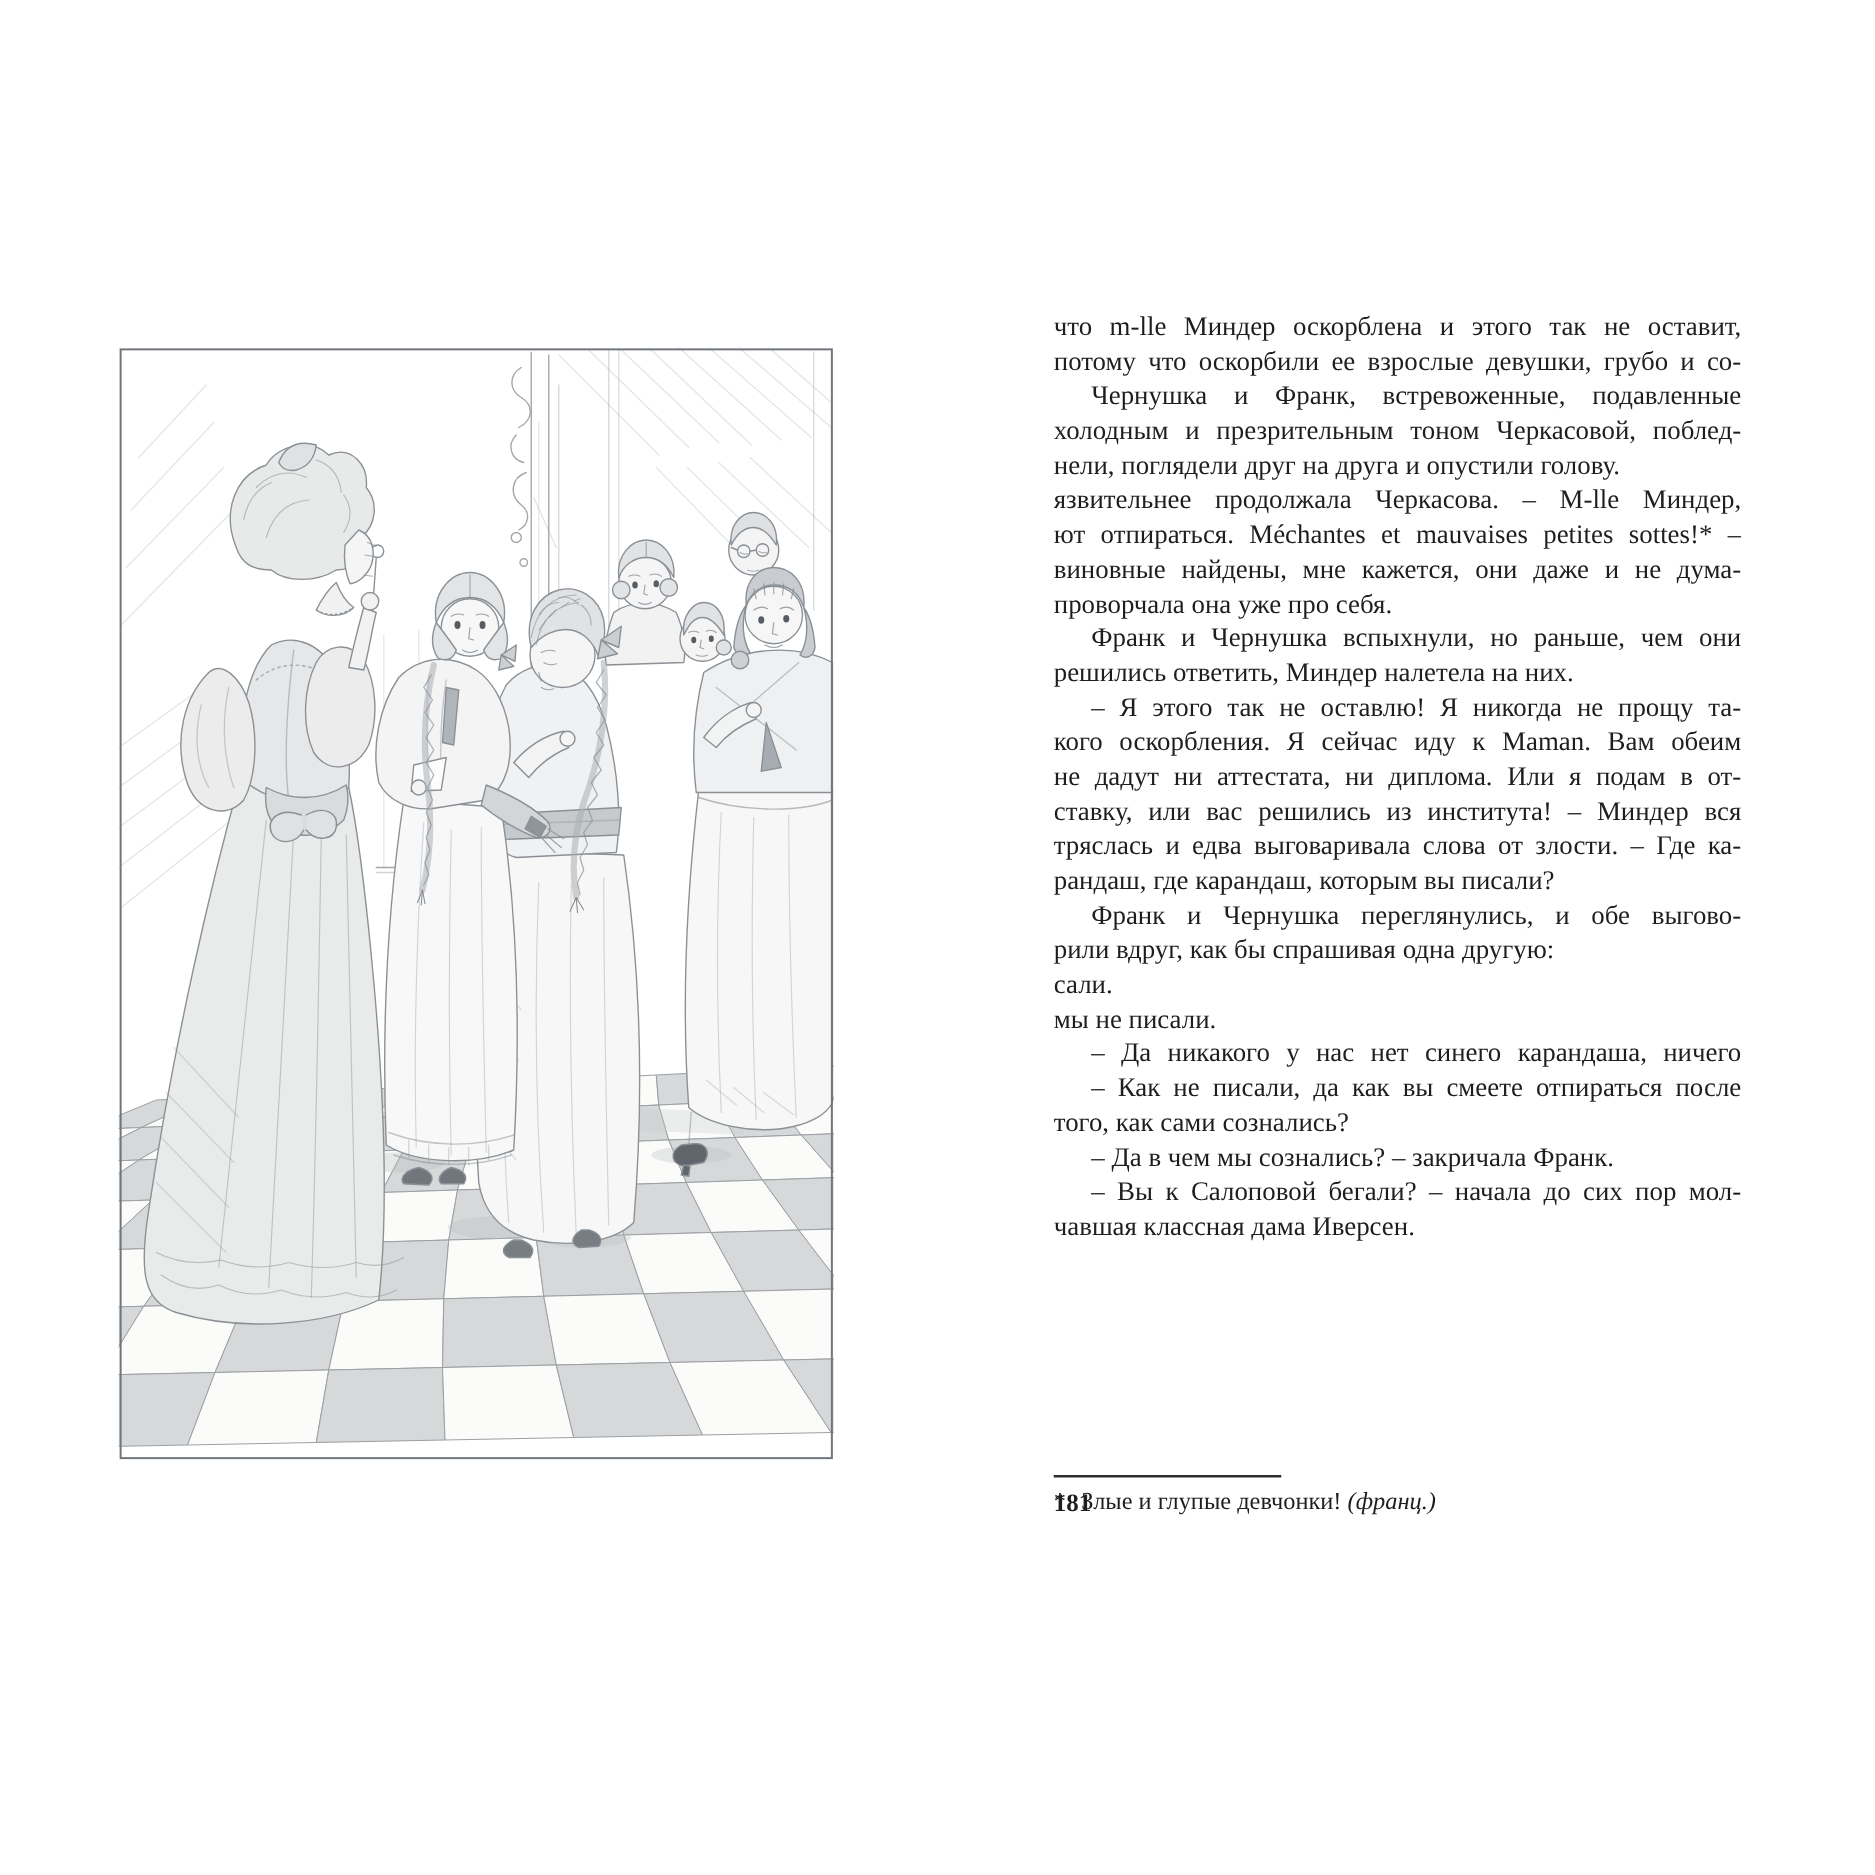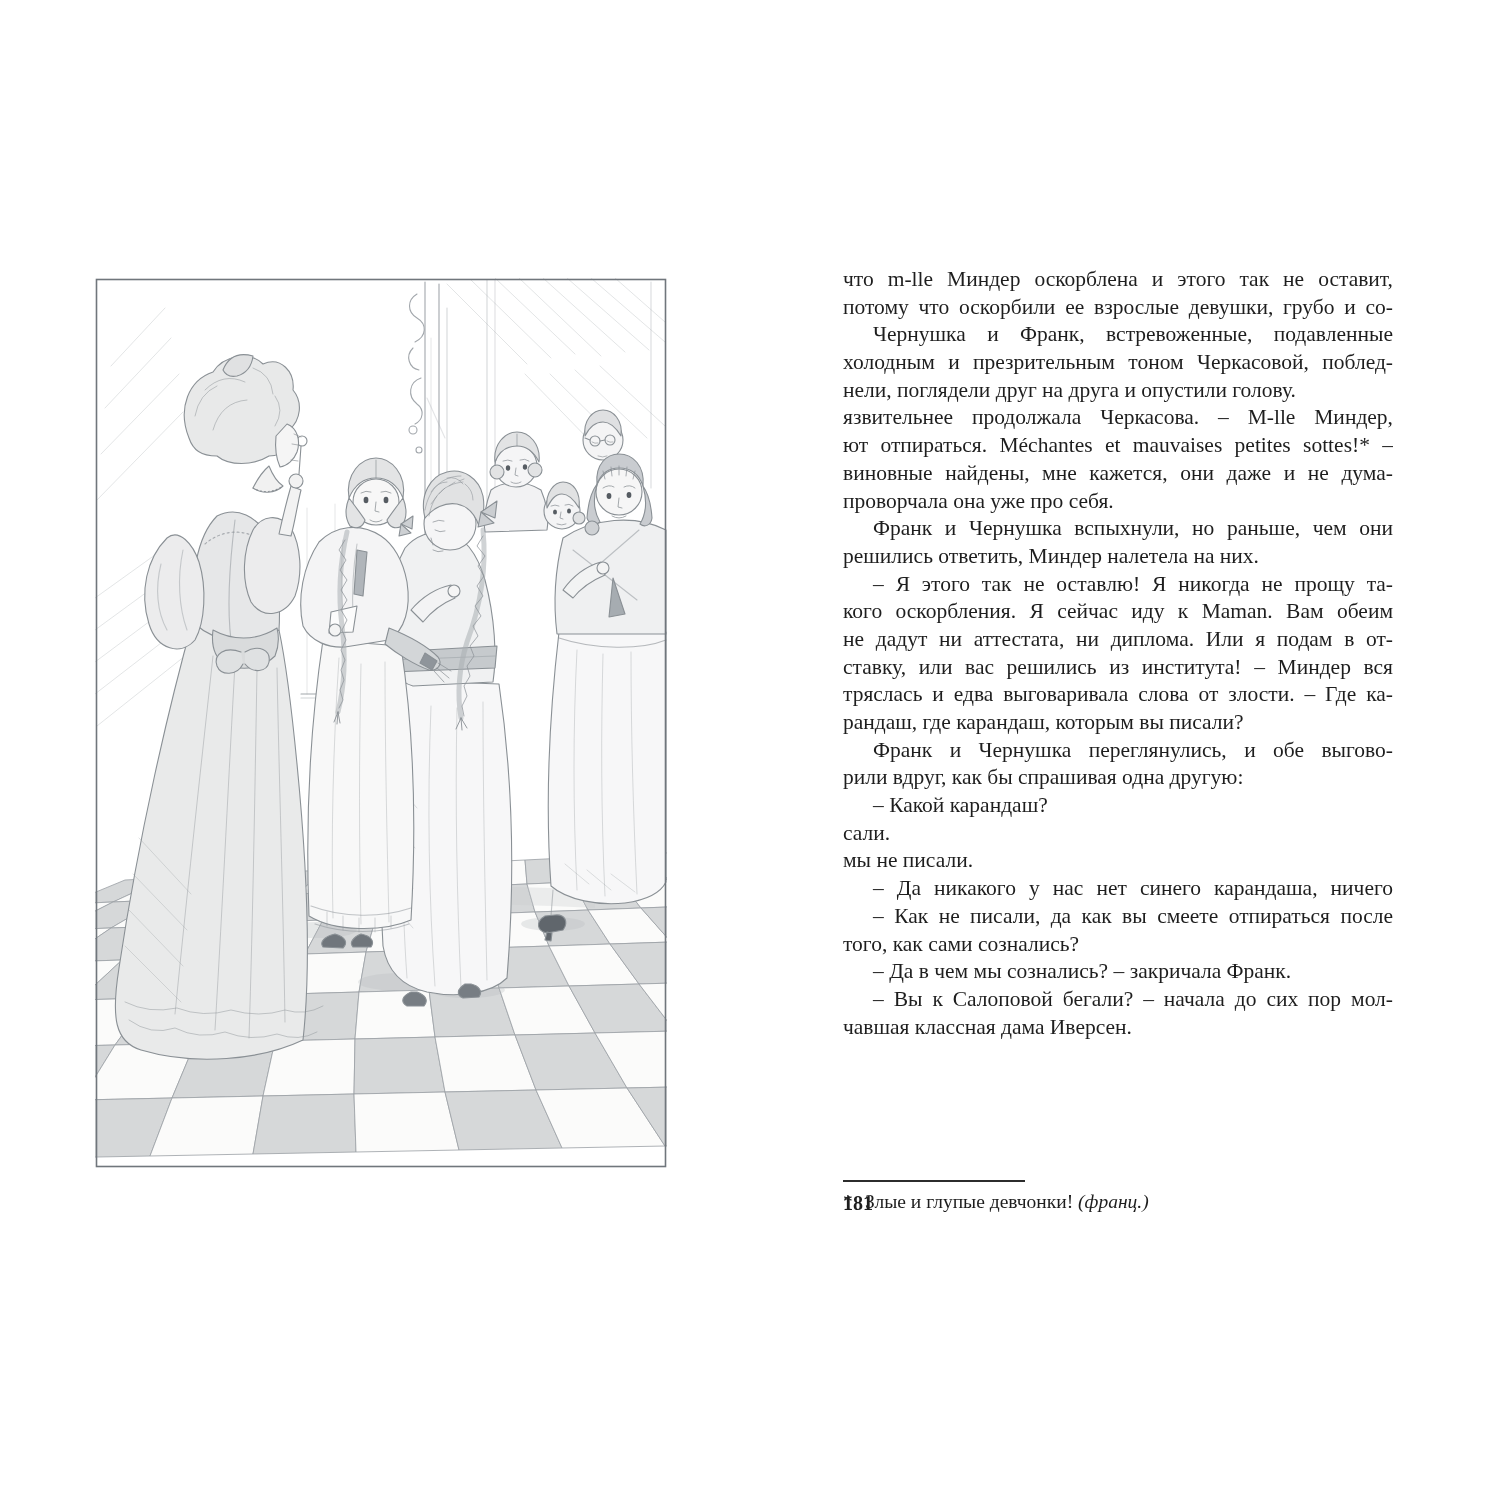--- a/index.html
+++ b/index.html
@@ -1,21 +1,21 @@
 <!DOCTYPE html>
 <html><head>
 <meta charset="utf-8">
 <style>
   html,body{margin:0;padding:0}
   body{
     width:1500px;height:1500px;background:#ffffff;position:relative;
     font-family:"Liberation Serif", serif;color:#1e1e1e;
   }
   .illustration{position:absolute;left:95px;top:278px;width:572px;height:890px}
-  .text-col{position:absolute;left:843px;top:266px;width:550px}
+  .text-col{position:absolute;left:843px;top:248px;width:550px}
   .ln{
     font-size:21.5px;line-height:27.7px;height:27.7px;overflow:hidden;
     text-align:justify;text-align-last:justify;
   }
   .ind{text-indent:30px}
   .last{text-align-last:left}
   .footnote{position:absolute;left:843px;top:1180px;width:550px}
   .fn-rule{width:182px;height:0;border-top:2px solid #2c2c2c;margin-bottom:8px}
   .fn-line{font-size:19.5px;line-height:24px}
   .fn-marker{display:inline-block;width:22px}
@@ -452,21 +452,20 @@
   <div class="ln ind">Франк и Чернушка вспыхнули, но раньше, чем они</div>
   <div class="ln last">решились ответить, Миндер налетела на них.</div>
   <div class="ln ind">– Я этого так не оставлю! Я никогда не прощу та-</div>
   <div class="ln">кого оскорбления. Я сейчас иду к Maman. Вам обеим</div>
   <div class="ln">не дадут ни аттестата, ни диплома. Или я подам в от-</div>
   <div class="ln">ставку, или вас решились из института! – Миндер вся</div>
   <div class="ln">тряслась и едва выговаривала слова от злости. – Где ка-</div>
   <div class="ln last">рандаш, где карандаш, которым вы писали?</div>
   <div class="ln ind">Франк и Чернушка переглянулись, и обе выгово-</div>
   <div class="ln last">рили вдруг, как бы спрашивая одна другую:</div>
-  <div class="ln ind last">– Какой карандаш?</div>
   <div class="ln last">сали.</div>
   <div class="ln last">мы не писали.</div>
   <div class="ln ind">– Да никакого у нас нет синего карандаша, ничего</div>
   <div class="ln ind">– Как не писали, да как вы смеете отпираться после</div>
   <div class="ln last">того, как сами сознались?</div>
   <div class="ln ind last">– Да в чем мы сознались? – закричала Франк.</div>
   <div class="ln ind">– Вы к Салоповой бегали? – начала до сих пор мол-</div>
   <div class="ln last">чавшая классная дама Иверсен.</div>
 </div>
 

